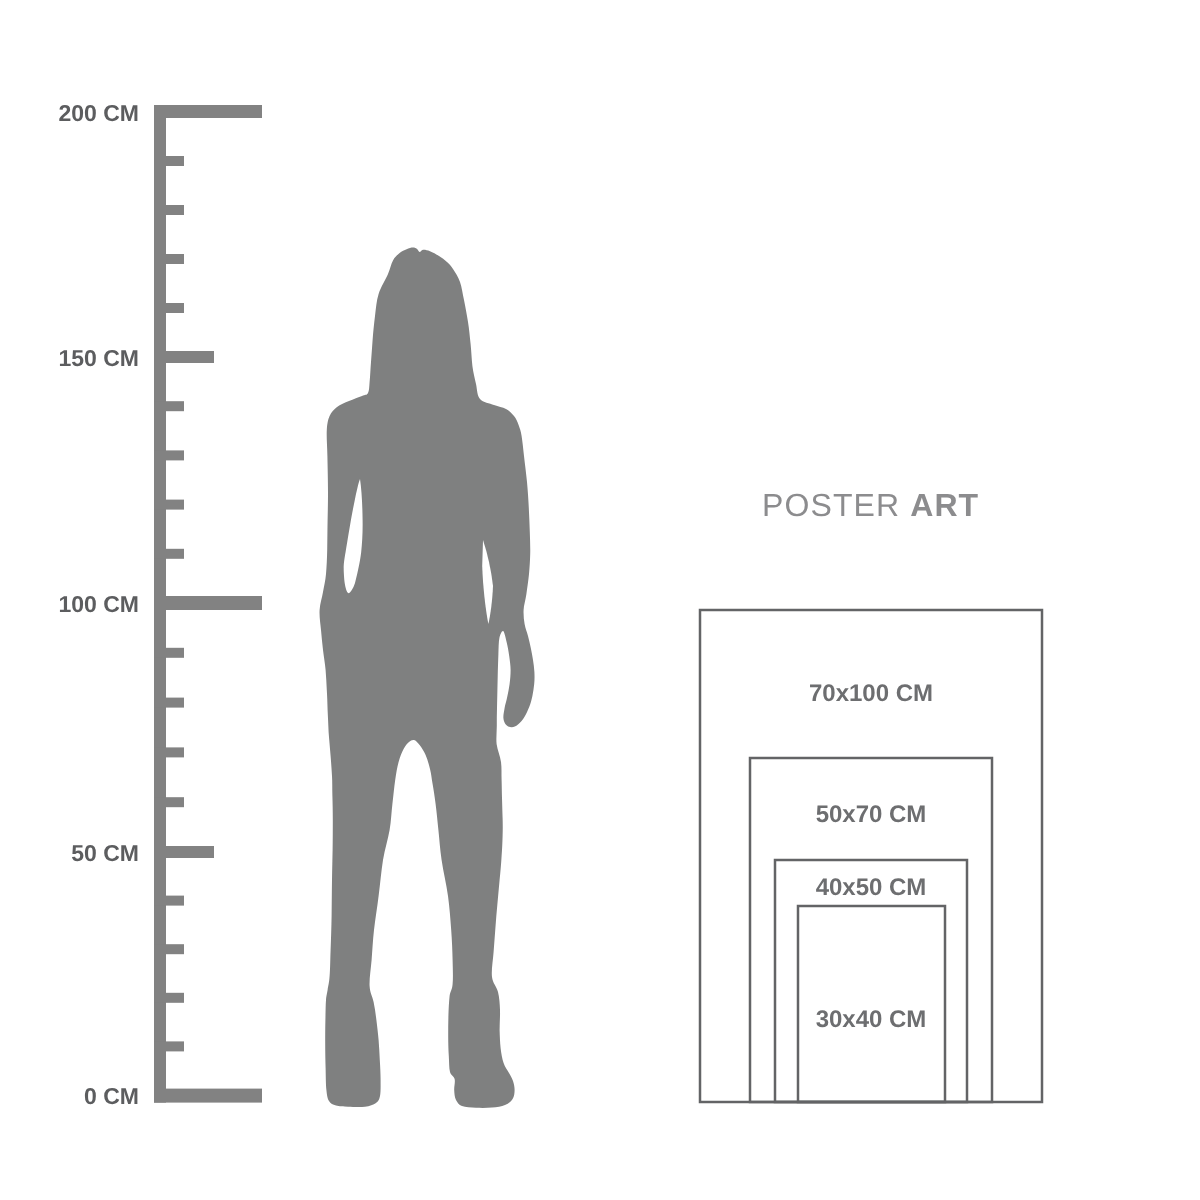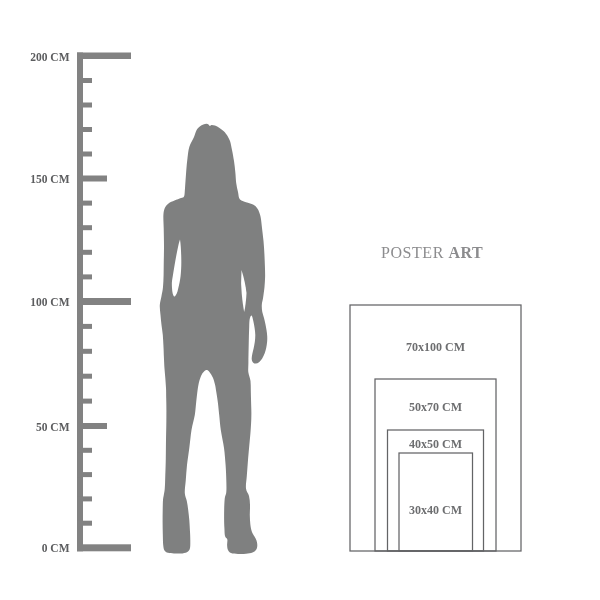--- a/index.html
+++ b/index.html
@@ -1,17 +1,17 @@
 <!DOCTYPE html>
 <html><head>
 <meta charset="utf-8">
 <style>
   html,body{margin:0;padding:0;background:#ffffff;}
   .page{position:relative;width:600px;height:600px;background:#ffffff;overflow:hidden;
-        font-family:Liberation Serif, serif;}
+        font-family:Liberation Sans, sans-serif;}
 </style>
 </head>
 <body>
 <div class="page">
 <svg width="600" height="600" viewBox="0 0 600 600" xmlns="http://www.w3.org/2000/svg">
 
   <rect x="0" y="0" width="600" height="600" fill="#ffffff"></rect>
 
   <rect x="77" y="52.5" width="6" height="498.8" fill="#828282"></rect>
 

